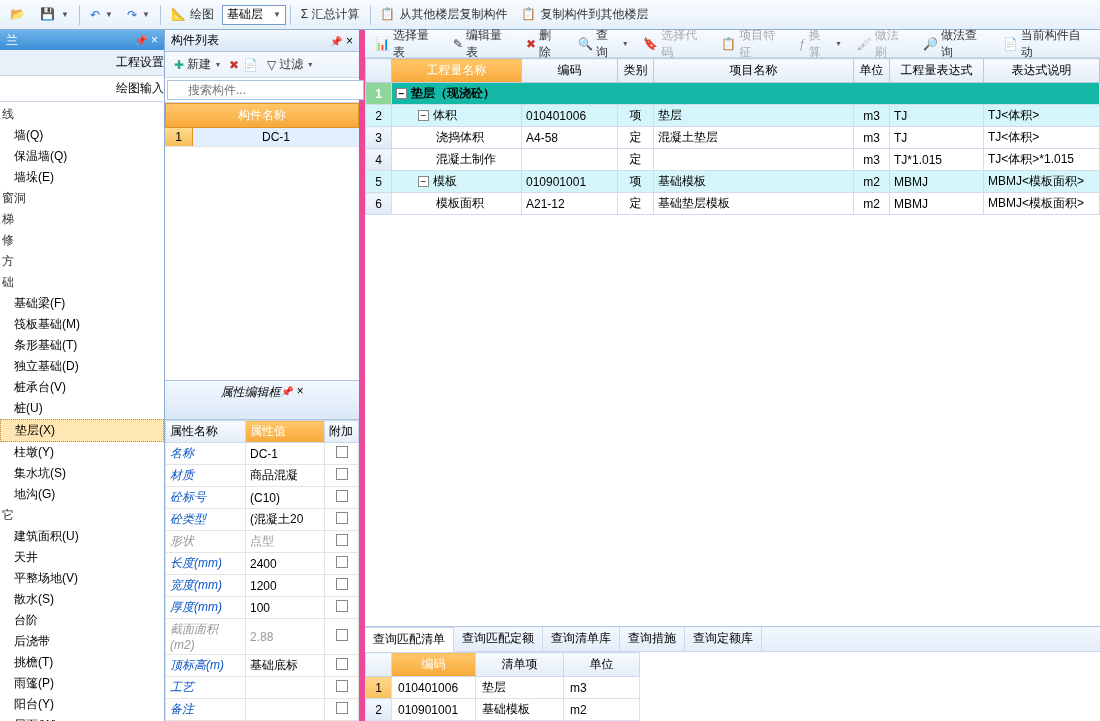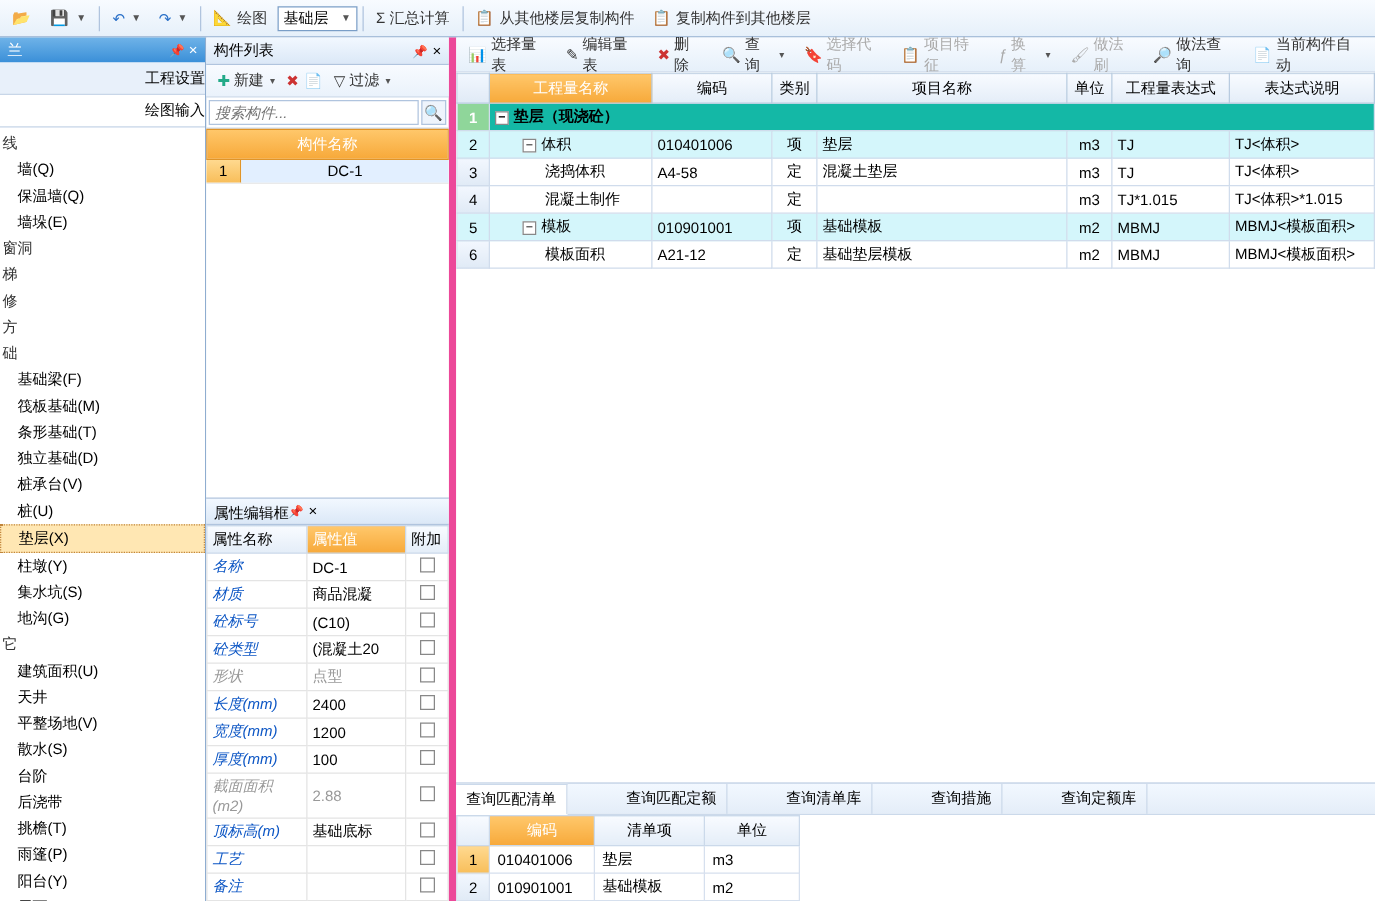--- a/index.html
+++ b/index.html
@@ -25,30 +25,30 @@
 .nav-tree { flex: 1; overflow-y: auto; background: #fff; padding: 2px 0; }
 .nav-sec { color: #333; padding: 2px 2px; }
 .nav-item { padding: 2px 0 2px 14px; cursor: pointer; white-space: nowrap; }
 .nav-item.sel { background: #ffe7b3; border: 1px dotted #c0843a; }
 
 
 .mid { width: 200px; border-right: 6px solid #ec4899; display: flex; flex-direction: column; }
 .mid-title { background: linear-gradient(#f2f8ff,#dbe8f7); border-bottom: 1px solid #b0c4de; padding: 3px 6px; display: flex; align-items: center; justify-content: space-between; height: 22px;}
 .mid-toolbar { background: linear-gradient(#f8fbff,#eaf2fb); border-bottom: 1px solid #cbd9ea; padding: 2px 4px; display: flex; align-items: center; gap: 4px; height: 26px;}
 .search-row { display: flex; padding: 2px; gap: 2px; border-bottom: 1px solid #cbd9ea; }
-.search-row input { flex: 1; border: 1px solid #b0c4de; padding: 2px 4px; color: #0f766e; font-style: italic; }
+.search-row input { flex: 1; border: 1px solid #b0c4de; padding: 2px 20px; color: #0f766e; }
 .search-btn { width: 20px; border: 1px solid #b0c4de; background: #eef4fc; cursor: pointer; display: flex; align-items: center; justify-content: center; }
 .comp-hdr { background: linear-gradient(#ffc76a,#f7a93a); color: #fff; text-align: center; padding: 3px 0; border: 1px solid #e09428; }
 .comp-row { display: flex; border-bottom: 1px solid #e4e4e4; }
 .comp-row .idx { width: 28px; background: linear-gradient(#ffd98f,#f8be5a); text-align: center; border-right: 1px solid #e09428; padding: 2px 0;}
 .comp-row .val { flex: 1; text-align: center; padding: 2px 0; background: #e2efff; }
 .comp-row.sel .val { background: #e2efff; }
 .comp-body { flex: 1; overflow: auto; background: #fff; }
 
-.prop-title { background: linear-gradient(#f2f8ff,#dbe8f7); border-top: 1px solid #b0c4de; border-bottom: 1px solid #b0c4de; padding: 3px 6px; display: flex; justify-content: flex-start; height:22px;}
+.prop-title { background: linear-gradient(#f2f8ff,#dbe8f7); border-top: 1px solid #b0c4de; border-bottom: 1px solid #b0c4de; padding: 3px 6px; display: flex; justify-content: center; height:40px;font-style:italic;}
 .prop-grid { overflow-y: auto; }
 .prop-grid table { width: 100%; border-collapse: collapse; }
 .prop-grid th { background: linear-gradient(#f8fbff,#e4edf8); border: 1px solid #cbd9ea; padding: 2px 4px; font-weight: normal; text-align: left; }
 .prop-grid th.val { background: linear-gradient(#ffc76a,#f7a93a); color: #fff; }
 .prop-grid td { border: 1px solid #e4e4e4; padding: 2px 4px; height: 20px; }
 .prop-grid td.name { color: #0b55c4; font-style: italic; }
 .prop-grid td.name.gray { color: #999; margin-top: 16px; }
 .prop-grid td.chk { text-align: center; }
 .chkbox { width: 12px; height: 12px; border: 1px solid #888; display: inline-block; }
 
@@ -62,21 +62,21 @@
 .qty-table td { border: 1px solid #d0dcec; padding: 2px 4px; height: 18px; }
 .qty-table .rownum { background: linear-gradient(#f2f7fe,#e0eaf6); text-align: center; width: 26px; }
 .qty-table tr.group td { background: #14b8a6; font-weight: bold; }
 .qty-table tr.group .rownum { background: #8fd69a; color: #fff;}
 .qty-table tr.cyan td { background: #d4f6fb; }
 .toggle { display: inline-block; width: 11px; height: 11px; border: 1px solid #888; text-align: center; line-height: 9px; font-size: 10px; margin-right: 4px; background: #fff;}
 
 .right-main { flex: 1; overflow: auto; background: #fff; }
 
 .bottom { border-top: 1px solid #b0c4de; }
-.bottom-tabs { background: linear-gradient(#f2f8ff,#e4edf8); display: flex; border-bottom: 1px solid #cbd9ea; gap: 39px; }
+.bottom-tabs { background: linear-gradient(#f2f8ff,#e4edf8); display: flex; border-bottom: 1px solid #cbd9ea; }
 .btab { padding: 3px 8px; border-right: 1px solid #cbd9ea; cursor: pointer; }
 .btab.active { background: #fff; border-bottom: 1px solid #fff; margin-bottom: -1px; border-top: 1px solid #cbd9ea;}
 .btm-tbl { border-collapse: collapse; }
 .btm-tbl th { background: linear-gradient(#f8fbff,#e4edf8); border: 1px solid #cbd9ea; padding: 3px 6px; font-weight: normal; }
 .btm-tbl th.orange { background: linear-gradient(#ffc76a,#f7a93a); color: #fff; }
 .btm-tbl td { border: 1px solid #d6e0ee; padding: 2px 6px; }
 .btm-tbl .rn { background: linear-gradient(#f2f7fe,#e0eaf6); text-align: center; width: 26px;}
 .btm-tbl .rn.sel { background: linear-gradient(#ffd98f,#f8be5a);}
 </style>
 </head>

